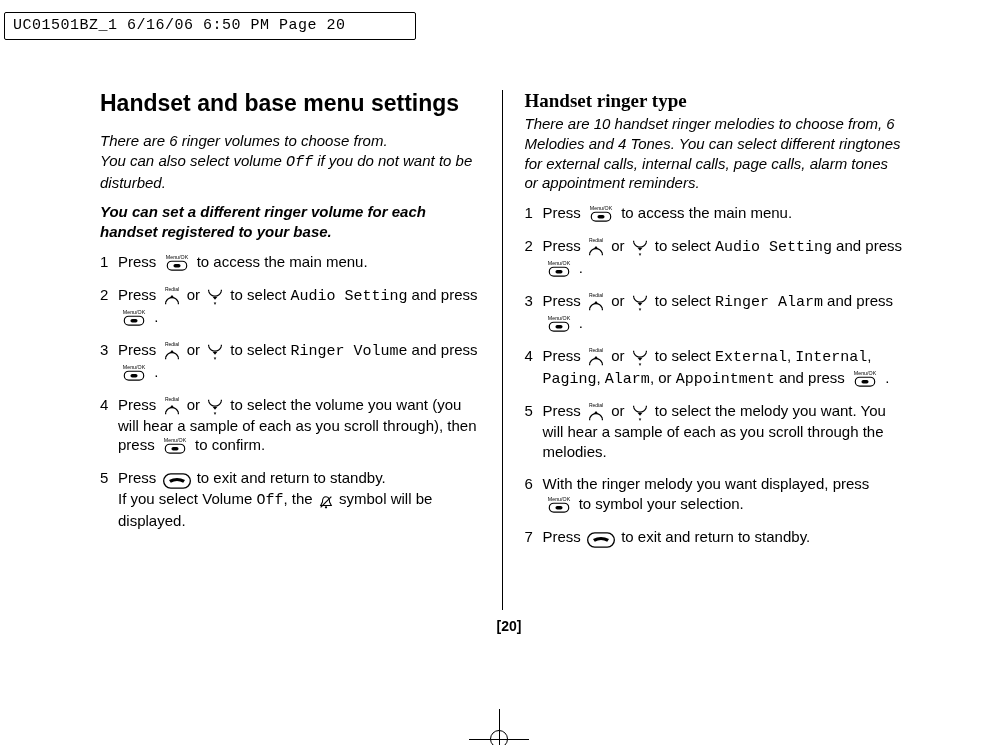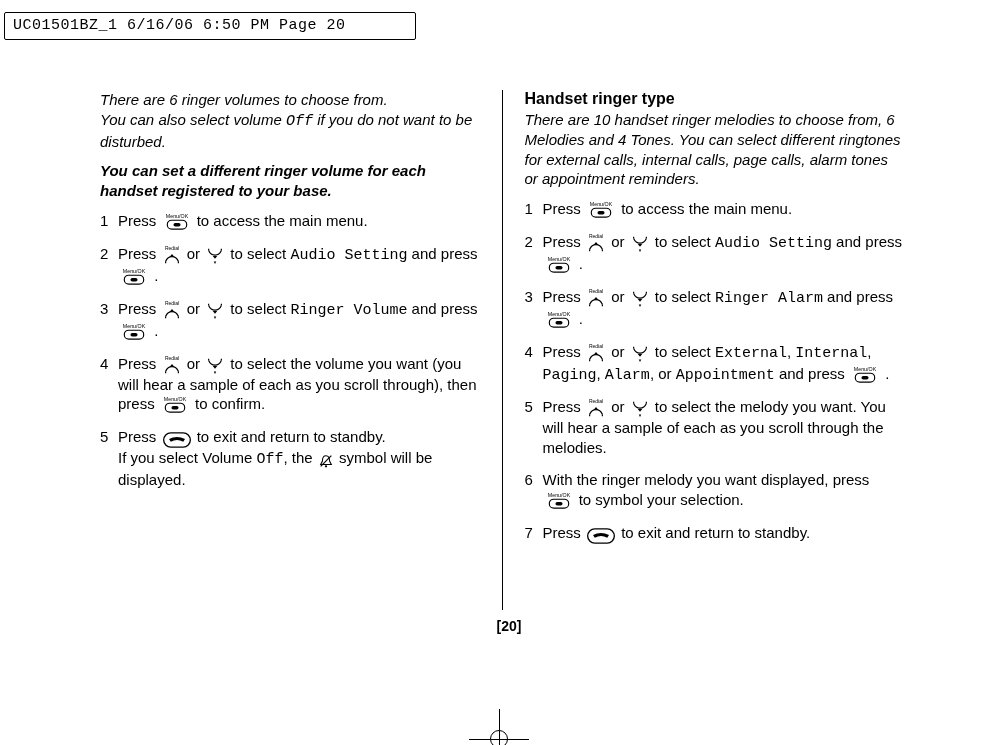--- a/index.html
+++ b/index.html
@@ -16,21 +16,21 @@
   .reg-mark .circ  { position: absolute; top: -9px; left: -9px; width: 18px; height: 18px; border: 1px solid #000; border-radius: 50%; }
 
   
   .content { position: absolute; top: 90px; left: 100px; right: 80px; bottom: 80px; }
   .columns { display: flex; gap: 0; min-height: 520px; }
   .col { flex: 1 1 0; padding: 0 14px 0 0; }
   .col-left { padding-right: 22px; border-right: 1px solid #000; }
   .col-right{ padding-left: 22px; }
 
   .h1 { font-size: 23px; font-weight: 700; margin-bottom: 14px; }
-  .h2 { font-size: 16px; font-weight: 700; margin-bottom: 2px; }
+  .h2 { font-size: 19px; font-weight: 700; margin-bottom: 2px; font-family: Liberation Serif, serif; }
   .p  { font-size: 15px; line-height: 1.32; margin-bottom: 10px; font-style: italic; }
   .bold { font-weight: 700; }
   .step { display: flex; font-size: 15px; line-height: 1.32; margin-bottom: 12px; }
   .step .num { width: 18px; flex-shrink: 0; }
   .step .body { flex: 1; }
   .mono { font-family: "Courier New", monospace; letter-spacing: 0; }
   .inline-icon { display: inline-block; vertical-align: -6px; margin: 0 1px; }
   .inline-icon svg { display: block; }
   .pagenum { text-align: center; font-size: 14px; font-weight: 700; margin-top: 8px; }
 
@@ -74,20 +74,21 @@
   </defs>
 </svg>
 
 <div class="page">
   <div class="crop-top-box">UC01501BZ_1  6/16/06  6:50 PM  Page 20</div>
 
   <div class="content">
     <div class="columns">
 
       <div class="col col-left">
+        <div class="h1">Handset and base menu settings</div>
 
         <div class="p">
           <span>There are 6 ringer volumes to choose from.</span><br>
           <span>You can also select volume </span><span class="mono">Off</span><span> if you do not want to be disturbed.</span>
         </div>
         <div class="p bold">You can set a different ringer volume for each handset registered to your base.</div>
 
         <div class="step">
           <div class="num">1</div>
           <div class="body">

